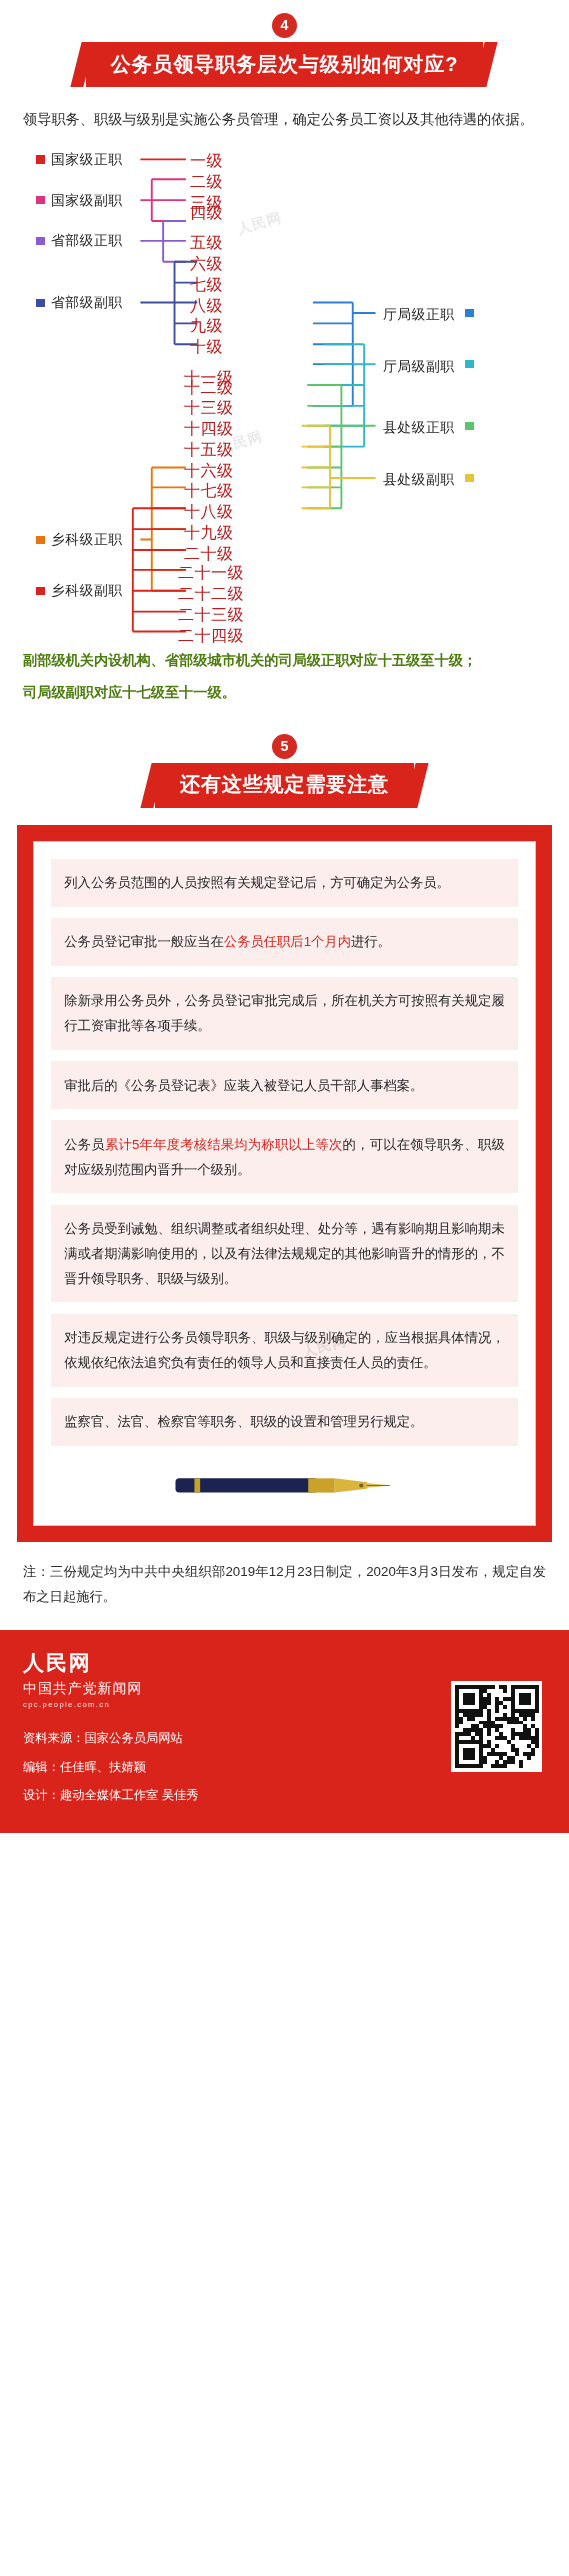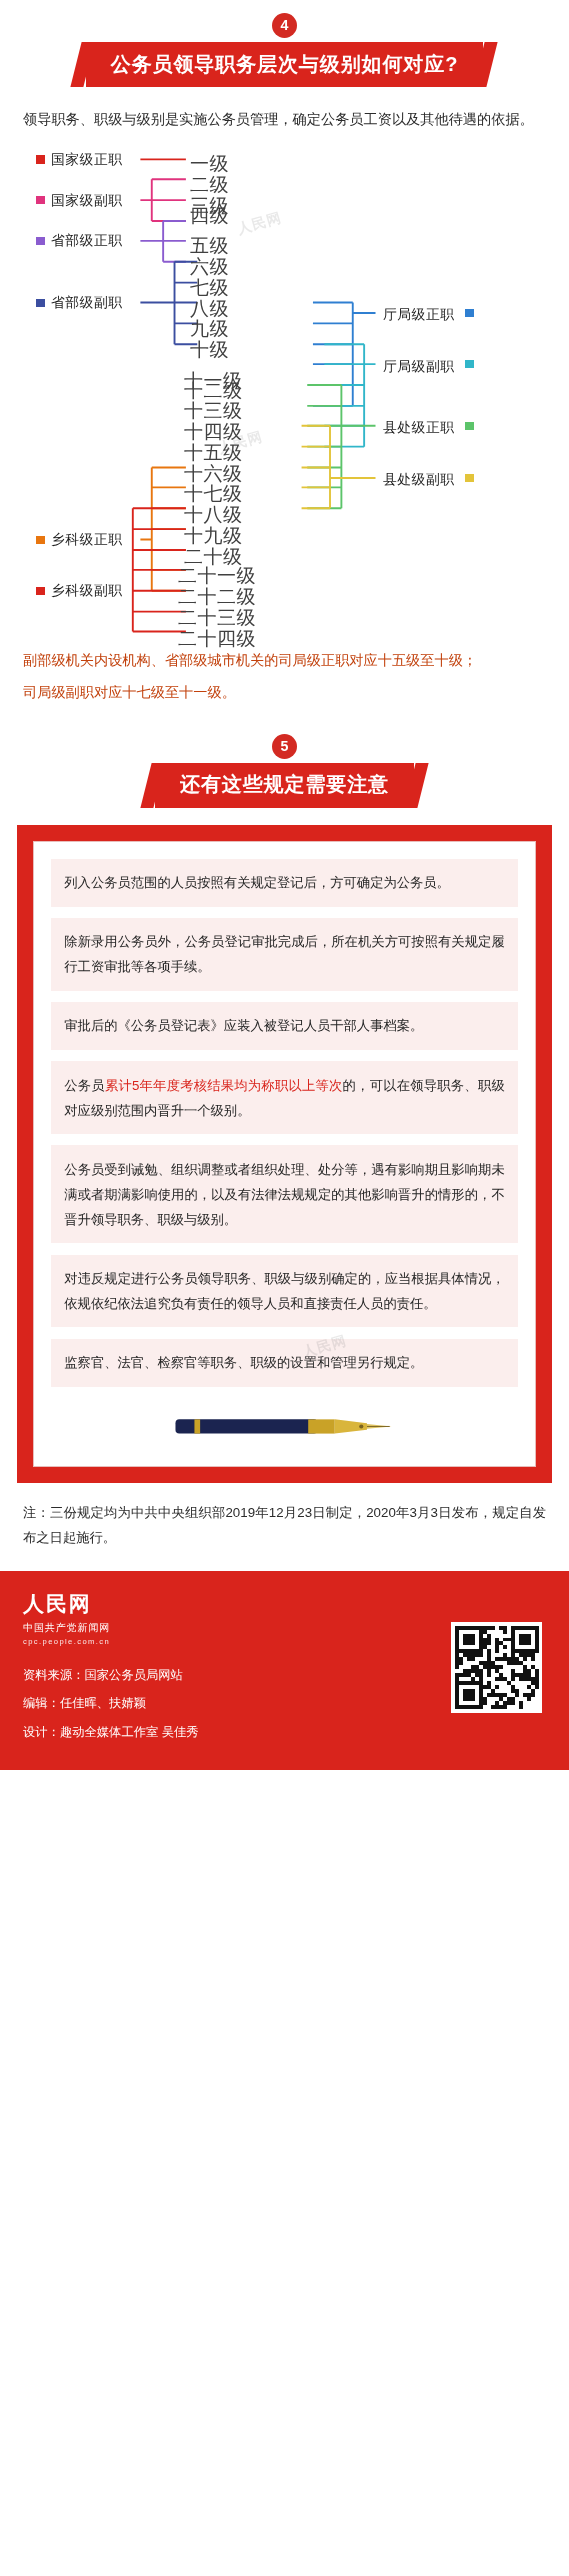--- a/index.html
+++ b/index.html
@@ -45,42 +45,43 @@
     padding: 19px 23px 9.5px 23px;
     text-align: justify;
   }
 
   
   .chart-wrap { position: relative; width: 512px; height: 493px; margin-top: 5.7px; }
   .chart-wrap svg { position: absolute; left: 0; top: 0; }
 
   .rank-label {
     position: absolute;
-    font-size: 19px;
-    color: #404040;
+    font-size: 16px;
+    color: #b91c1c;
     white-space: nowrap;
     letter-spacing: 0.5px;
   }
   .post-label {
     position: absolute;
     font-size: 13.8px;
     color: #1d1d1d;
     white-space: nowrap;
     letter-spacing: 0.5px;
   }
   .sq {
     position: absolute;
     width: 8.5px; height: 8.5px;
   }
 
   .note {
     font-size: 14.2px;
     line-height: 26.6px;
-    color: #c2410c;
+    color: #4d7c0f;
     padding: 5.7px 23px 0 23px;
+    font-weight: bold;
   }
 
   
   .card-outer {
     margin: 17px 17px 0 17px;
     background: #d9241c;
     padding: 16px;
     position: relative;
   }
   .card-inner {
@@ -110,21 +111,21 @@
 
   
   .footer {
     background: #d9241c;
     color: #fff;
     padding: 19px 23px 25px 23px;
     position: relative;
     min-height: 171px;
   }
   .footer-logo-cn { font-size: 21px; font-weight: bold; letter-spacing: 1.9px; }
-  .footer-logo-sub { font-size: 10px; letter-spacing: 0.9px; margin-top: 2.8px; }
+  .footer-logo-sub { font-size: 14px; letter-spacing: 0.9px; margin-top: 2.8px; }
   .footer-logo-url { font-size: 7.6px; letter-spacing: 1.4px; margin-top: 1.9px; opacity: .9; }
   .footer-line { font-size: 12.3px; line-height: 25px; margin-top: 3.8px; }
   .qr {
     position: absolute; right: 26.6px; top: 51px;
     width: 91px; height: 91px; background: #fff; padding: 3.8px;
   }
   .qr-grid { width: 100%; height: 100%; display: grid; grid-template-columns: repeat(21, 1fr); grid-template-rows: repeat(21, 1fr); }
   .qr-grid i { background: transparent; }
   .qr-grid i.on { background: #111; }
 
@@ -245,20 +246,23 @@
     <span class="sec-banner">还有这些规定需要注意</span>
   </div>
 
   <div class="card-outer">
     <div class="card-inner">
 
       <div class="rule">
         <span>列入公务员范围的人员按照有关规定登记后，方可确定为公务员。</span>
       </div>
 
+      <div class="rule">
+        <span>公务员登记审批一般应当在</span><span class="hl">公务员任职后1个月内</span><span>进行。</span>
+      </div>
 
       <div class="rule">
         <span>除新录用公务员外，公务员登记审批完成后，所在机关方可按照有关规定履行工资审批等各项手续。</span>
       </div>
 
       <div class="rule">
         <span>审批后的《公务员登记表》应装入被登记人员干部人事档案。</span>
       </div>
 
       <div class="rule">

